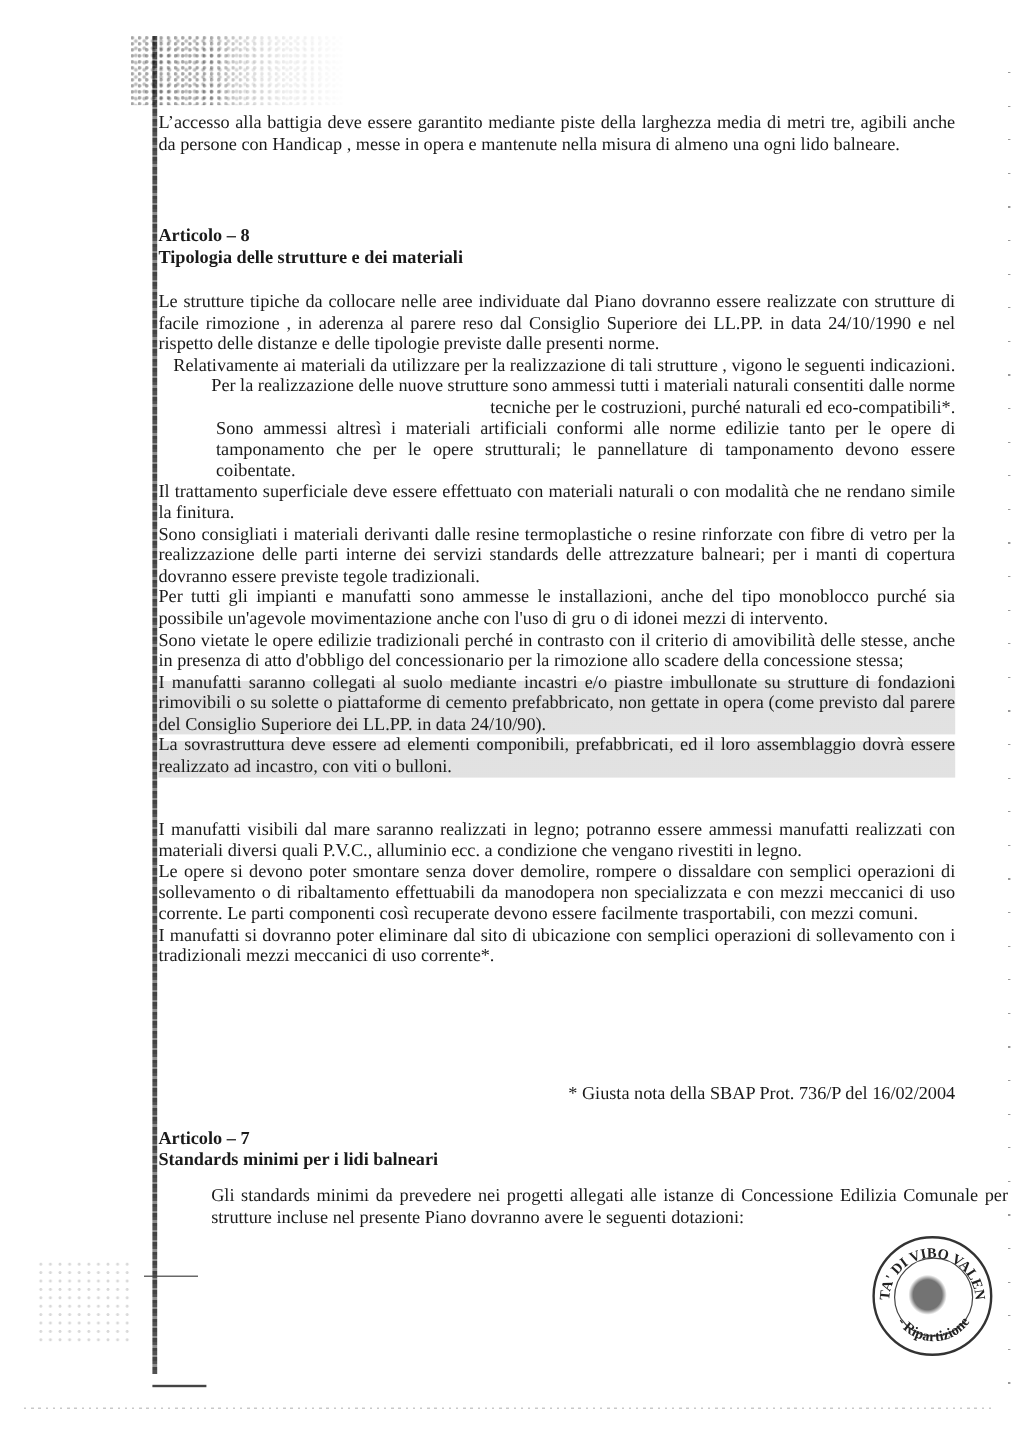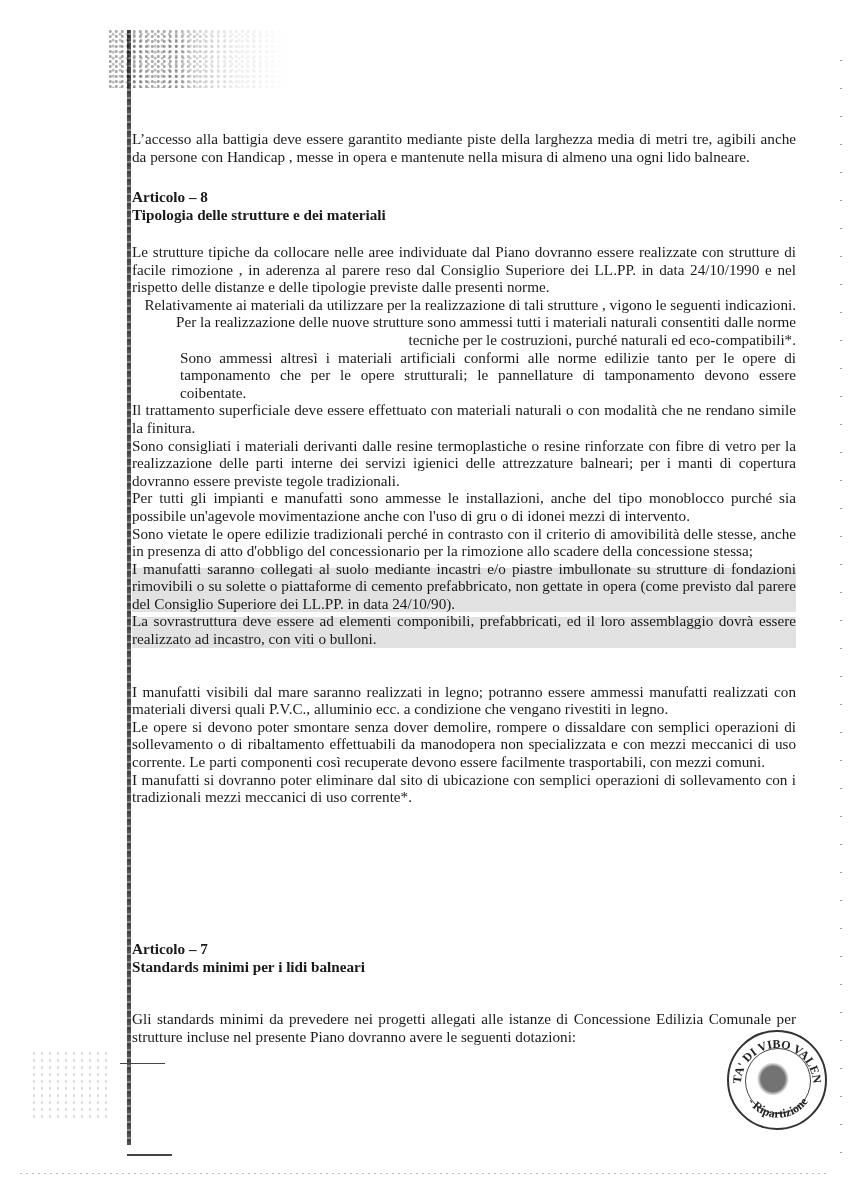--- a/index.html
+++ b/index.html
@@ -44,51 +44,54 @@
 <div class="page">
   <div class="binding-edge"></div>
   <div class="binding-foot"></div>
   <div class="binding-tick"></div>
   <div class="scan-noise-top"></div>
   <div class="scan-noise-left"></div>
   <div class="scan-line-bottom"></div>
   <div class="right-dots"></div>
 
   <div class="text" style="top:94px;">
-    <p class="just" style="text-align-last:left;margin-top:36px;">L’accesso alla battigia deve essere garantito mediante piste della larghezza media di metri tre, agibili anche da persone con Handicap , messe in opera e mantenute nella misura di almeno una ogni lido balneare.</p>
+    <p class="just" style="text-align-last:left;">L’accesso alla battigia deve essere garantito mediante piste della larghezza media di metri tre, agibili anche da persone con Handicap , messe in opera e mantenute nella misura di almeno una ogni lido balneare.</p>
   </div>
 
   <div class="text" style="top:188px;">
     <div class="heading">Articolo – 8</div>
     <div class="heading">Tipologia delle strutture e dei materiali</div>
   </div>
 
   <div class="text" style="top:243px;">
     <p class="just" style="text-align-last:left;">Le strutture tipiche da collocare nelle aree individuate dal Piano dovranno essere realizzate con strutture di facile rimozione , in aderenza al parere reso dal Consiglio Superiore dei LL.PP. in data 24/10/1990 e nel rispetto delle distanze e delle tipologie previste dalle presenti norme.</p>
     <p class="left">Relativamente ai materiali da utilizzare per la realizzazione di tali strutture , vigono le seguenti indicazioni.</p>
     <p class="left">Per la realizzazione delle nuove strutture  sono ammessi tutti i materiali naturali consentiti dalle norme tecniche per le costruzioni, purché naturali ed eco-compatibili*.</p>
     <p class="just" style="text-align-last:left;padding-left:48px;">Sono ammessi altresì i materiali artificiali conformi alle norme edilizie tanto per le opere di tamponamento che per le opere strutturali; le pannellature di tamponamento devono essere coibentate.</p>
     <p class="just" style="text-align-last:left;">Il trattamento superficiale deve essere  effettuato con materiali naturali o con modalità che ne rendano simile la finitura.</p>
-    <p class="just" style="text-align-last:left;">Sono consigliati i materiali derivanti dalle resine termoplastiche o resine rinforzate con fibre di vetro per la realizzazione delle parti interne dei servizi igienici delle attrezzature balneari; per i manti di copertura dovranno essere previste tegole tradizionali.</p>
+    <p class="just" style="text-align-last:left;">Sono consigliati i materiali derivanti dalle resine termoplastiche o resine rinforzate con fibre di vetro per la realizzazione delle parti interne dei servizi standards delle attrezzature balneari; per i manti di copertura dovranno essere previste tegole tradizionali.</p>
     <p class="just" style="text-align-last:left;">Per tutti gli impianti e manufatti  sono ammesse  le installazioni, anche del tipo monoblocco purché sia possibile un'agevole movimentazione anche con l'uso di gru o di idonei mezzi di intervento.</p>
     <p class="just" style="text-align-last:left;">Sono vietate le opere edilizie tradizionali perché in contrasto con il criterio di amovibilità delle stesse, anche in presenza di atto d'obbligo del concessionario per la rimozione allo scadere della concessione stessa;</p>
     <p class="just hl" style="text-align-last:left;">I manufatti saranno collegati al suolo mediante incastri e/o piastre imbullonate su strutture di fondazioni rimovibili o su solette o piattaforme di cemento prefabbricato, non gettate in opera (come previsto dal parere del Consiglio Superiore dei LL.PP. in data 24/10/90).</p>
     <p class="just hl" style="text-align-last:left;">La sovrastruttura deve essere ad elementi componibili, prefabbricati, ed il loro assemblaggio dovrà essere realizzato ad incastro, con viti o bulloni.</p>
     <p class="just" style="text-align-last:left;margin-top:35px;">I manufatti visibili dal mare saranno realizzati in legno; potranno essere ammessi manufatti realizzati con materiali diversi quali P.V.C., alluminio ecc. a condizione che vengano rivestiti in legno.</p>
     <p class="just" style="text-align-last:left;">Le opere si devono poter smontare senza dover demolire, rompere o dissaldare con semplici operazioni di sollevamento o di ribaltamento effettuabili da manodopera non specializzata e con mezzi meccanici di uso corrente. Le parti componenti così recuperate devono essere facilmente trasportabili, con mezzi comuni.</p>
     <p class="just" style="text-align-last:left;">I manufatti si dovranno poter eliminare dal sito di ubicazione con semplici operazioni di sollevamento con i tradizionali mezzi meccanici di uso corrente*.</p>
   </div>
 
+  <div class="text" style="top:903px;">
+    <p class="left">* Giusta nota della SBAP Prot. 736/P del 16/02/2004</p>
+  </div>
 
   <div class="text" style="top:940px;">
     <div class="heading">Articolo – 7</div>
     <div class="heading">Standards minimi per i lidi balneari</div>
   </div>
 
-  <div class="text" style="top:1010px;">
+  <div class="text" style="top:988px;padding-left:44px;">
     <p class="just" style="text-align-last:left;">Gli standards minimi da prevedere nei progetti allegati alle istanze di Concessione Edilizia Comunale per strutture incluse nel presente Piano  dovranno avere le seguenti dotazioni:</p>
   </div>
 
   <div class="stamp">
     <div class="stamp-inner"></div>
     <div class="stamp-emblem"></div>
     <svg width="100" height="100" viewBox="0 0 100 100">
       <defs>
         <path id="arcTop" d="M 14 54 A 36 36 0 0 1 86 54"></path>
         <path id="arcBot" d="M 20 70 A 36 36 0 0 0 82 70"></path>

